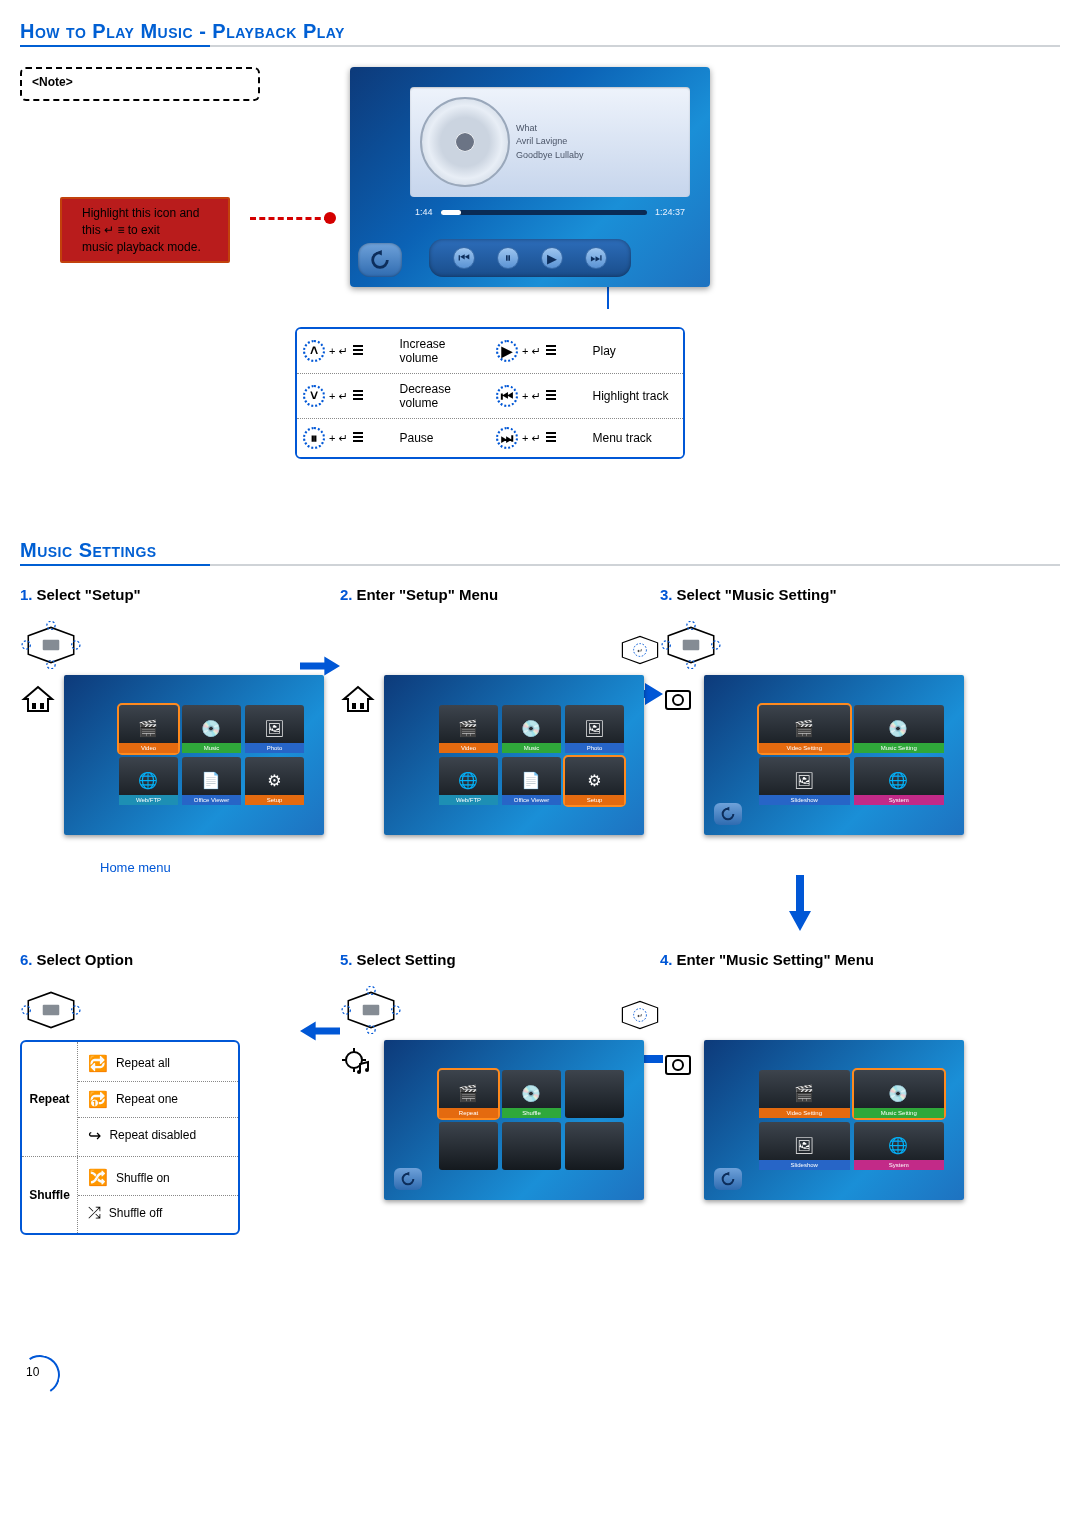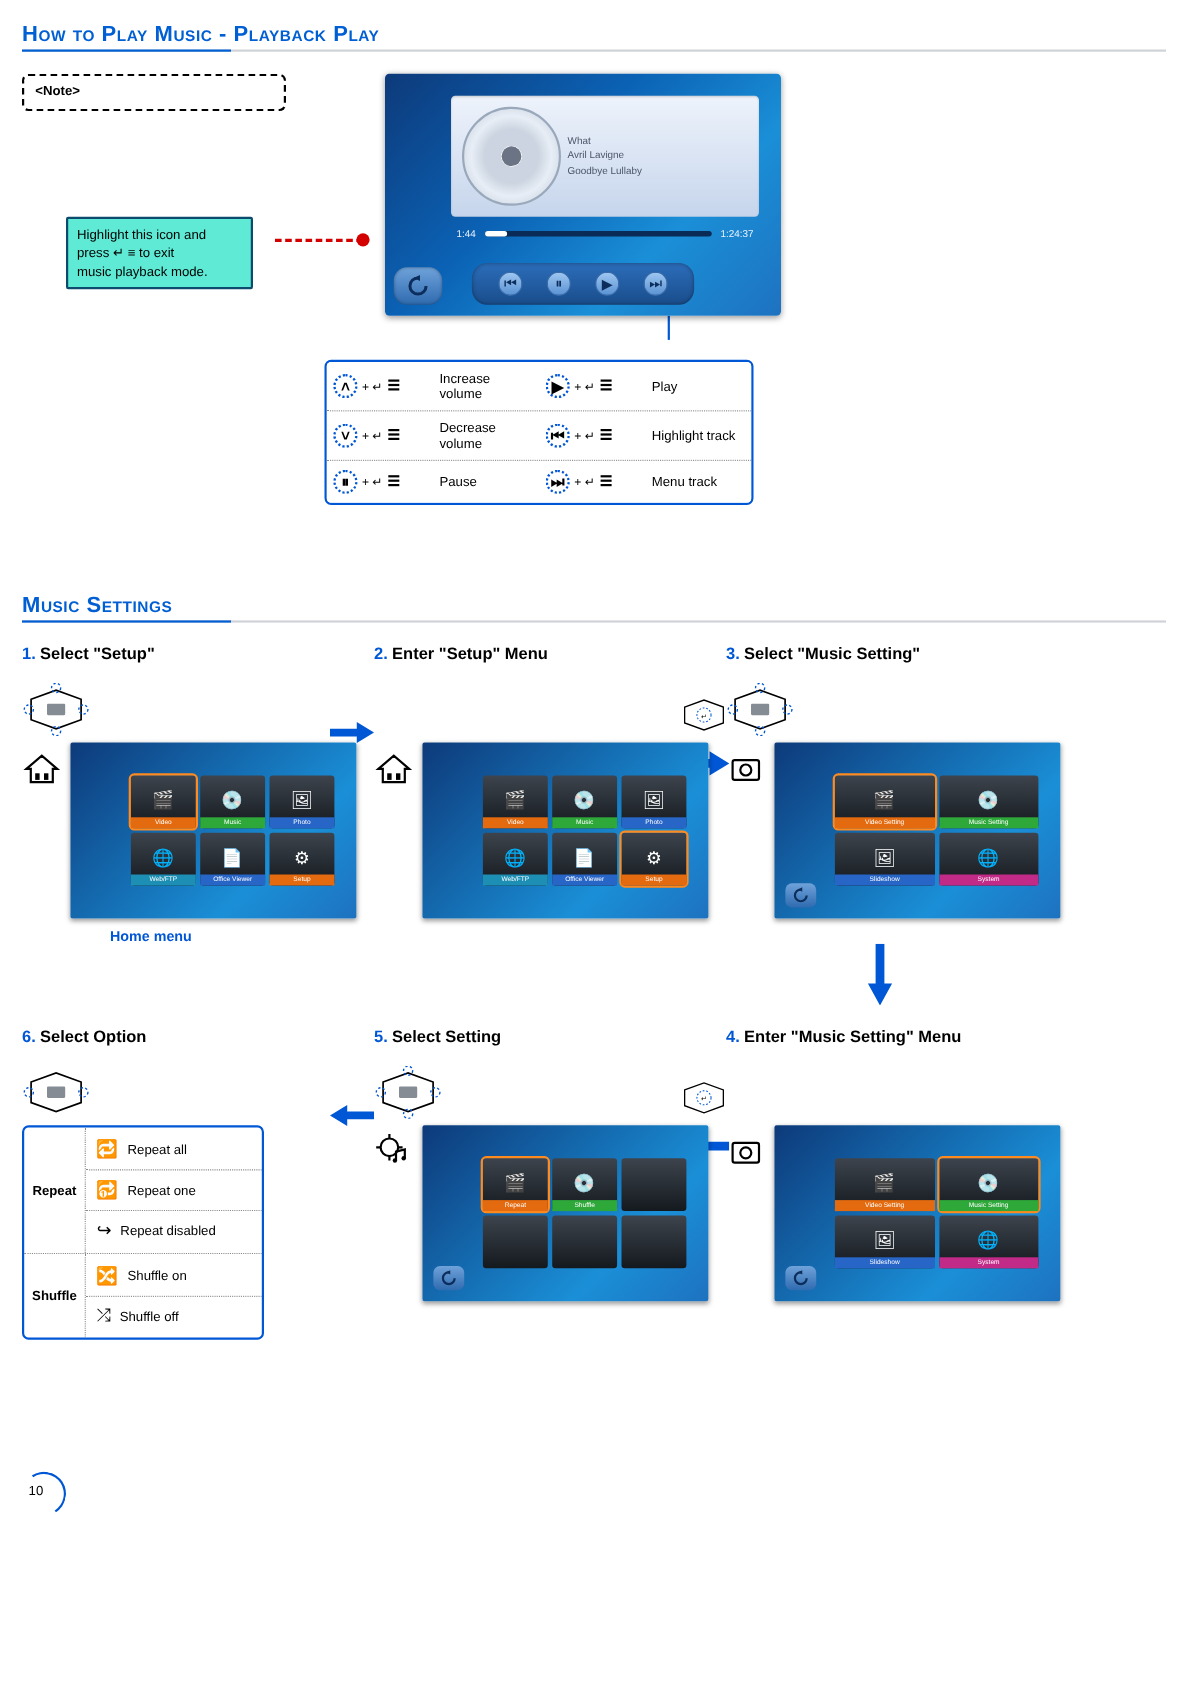--- a/index.html
+++ b/index.html
@@ -15,21 +15,21 @@
 .disc::after{content:"";position:absolute;left:50%;top:50%;width:18px;height:18px;background:#6b7485;border-radius:50%;transform:translate(-50%,-50%)}
 .track-info{font-size:9px;color:#4b5568;margin-left:6px;line-height:1.5}
 .progress-bar{position:absolute;left:65px;right:25px;top:140px;height:10px;display:flex;align-items:center;gap:8px}
 .progress-time{font-size:9px;color:#eaf2ff}
 .progress-track{flex:1;height:5px;background:#0a2b55;border-radius:3px;position:relative}
 .progress-fill{position:absolute;left:0;top:0;bottom:0;width:10%;background:#fff;border-radius:3px}
 .player-controls{position:absolute;left:50%;bottom:10px;transform:translateX(-50%);display:flex;gap:22px;background:linear-gradient(#2c6dba,#194d8b);padding:8px 24px;border-radius:14px;box-shadow:inset 0 0 4px rgba(0,0,0,.4)}
 .pc-btn{width:22px;height:22px;display:flex;align-items:center;justify-content:center;color:#0d2e5c;font-size:13px;background:linear-gradient(#9ec6f0,#5a93d4);border-radius:50%;border:1px solid #3a6ca8}
 .back-pill{position:absolute;left:8px;bottom:10px;width:44px;height:34px;background:linear-gradient(#6fa2da,#2f6bb0);border-radius:12px;display:flex;align-items:center;justify-content:center;box-shadow:inset 0 0 3px rgba(0,0,0,.4)}
 .back-pill svg{width:22px;height:22px}
-.exit-box{border:2px solid #0c4a6e;border-radius:2px;background:#5eead4;padding:6px 8px;font-size:12px;line-height:1.4;width:170px;margin-top:130px}
+.exit-box{border:2px solid #c2410c;border-radius:2px;background:#b91c1c;padding:6px 20px;font-size:12px;line-height:1.4;width:170px;margin-top:130px}
 .dash-line{border-top:3px dashed #d40000;height:0;flex:0 0 80px;margin-top:150px}
 .media-table{width:390px;border:2px solid #0057d6;border-radius:6px;margin:18px 0 0 275px;overflow:hidden}
 .media-head{background:#cfe0fb;font-weight:bold;font-size:13px;padding:6px 10px;border-bottom:1px solid #0057d6}
 .media-body{background:#fff}
 .media-row{display:flex;font-size:12px}
 .media-row:not(:last-child){border-bottom:1px dotted #8a8a8a}
 .media-cell{flex:0 0 25%;display:flex;align-items:center;gap:4px;padding:8px 6px}
 .media-cell.lbl{flex:0 0 25%}
 .ic{width:18px;height:18px;display:inline-flex;align-items:center;justify-content:center;font-size:14px;font-weight:bold}
 .ic-circ{border:2px dotted #0057d6;border-radius:50%;width:22px;height:22px}
@@ -39,21 +39,21 @@
 .step-head{margin-bottom:12px}
 .cube-icon{width:62px;height:48px;margin:6px 0;display:block}
 .screen{width:260px;height:160px;background:linear-gradient(135deg,#0d3a7a,#1a8fd7 70%,#1e72c0);border-radius:2px;position:relative;box-shadow:0 2px 5px rgba(0,0,0,.4);overflow:hidden}
 .screen .tile-grid{position:absolute;top:30px;left:55px;right:20px;bottom:30px;display:grid;grid-template-columns:1fr 1fr 1fr;grid-template-rows:1fr 1fr;gap:4px}
 .screen .tile{background:linear-gradient(#3d444d,#14191e);border-radius:3px;display:flex;flex-direction:column;align-items:center;justify-content:center;font-size:7px;color:#fff;position:relative}
 .tile.sel{outline:2px solid #ff8a1e}
 .tile .ticon{font-size:16px;margin-bottom:2px}
 .tile .tbar{position:absolute;bottom:0;left:0;right:0;height:10px;font-size:6px;display:flex;align-items:center;justify-content:center}
 .bar-orange{background:#e46a0f}.bar-green{background:#2fa83a}.bar-blue{background:#2765c7}.bar-cyan{background:#1d8fb4}.bar-magenta{background:#c22a88}
 .screen .back-sm{position:absolute;left:10px;bottom:10px;width:28px;height:22px;background:linear-gradient(#6fa2da,#2f6bb0);border-radius:6px;display:flex;align-items:center;justify-content:center}
-.label-blue{color:#0057d6;font-weight:bold;font-size:13px;text-align:center;margin-top:8px}
+.label-blue{color:#0057d6;font-weight:normal;font-size:13px;text-align:center;margin-top:25px}
 .opt-table{width:220px;border:2px solid #0057d6;border-radius:6px;overflow:hidden;background:#fff;font-size:12px}
 .opt-row{display:flex;align-items:center}
 .opt-row:not(:last-child){border-bottom:1px dotted #888}
 .opt-side{flex:0 0 56px;font-weight:bold;font-size:12px;border-right:1px dotted #888;display:flex;align-items:center;justify-content:center}
 .opt-list{flex:1}
 .opt-item{display:flex;align-items:center;gap:8px;padding:8px 10px}
 .opt-item:not(:last-child){border-bottom:1px dotted #888}
 .pagenum{position:relative;margin-top:120px;width:40px;height:40px}
 .pagenum .arc{width:40px;height:40px;border:2px solid #0057d6;border-radius:50%;border-left-color:transparent;border-bottom-color:transparent;transform:rotate(12deg);position:absolute}
 .pagenum .n{position:absolute;left:6px;top:10px;font-size:12px}
@@ -75,21 +75,21 @@
 
 <div class="top-row">
   <div class="note-box">
     <div class="note-title">&lt;Note&gt;</div>
   </div>
 
   <div style="flex:0 0 10px"></div>
 
   <div class="exit-box" style="margin-left:-250px">
     <div>Highlight this icon and</div>
-    <div>press ↵ ≡ to exit</div>
+    <div>this ↵ ≡ to exit</div>
     <div>music playback mode.</div>
   </div>
 
   <div class="dash-line" style="position:relative">
     <span style="position:absolute;right:-6px;top:-8px;width:12px;height:12px;background:#d40000;border-radius:50%"></span>
   </div>
 
   <div class="player">
     <div class="player-panel">
       <div class="disc"></div>

